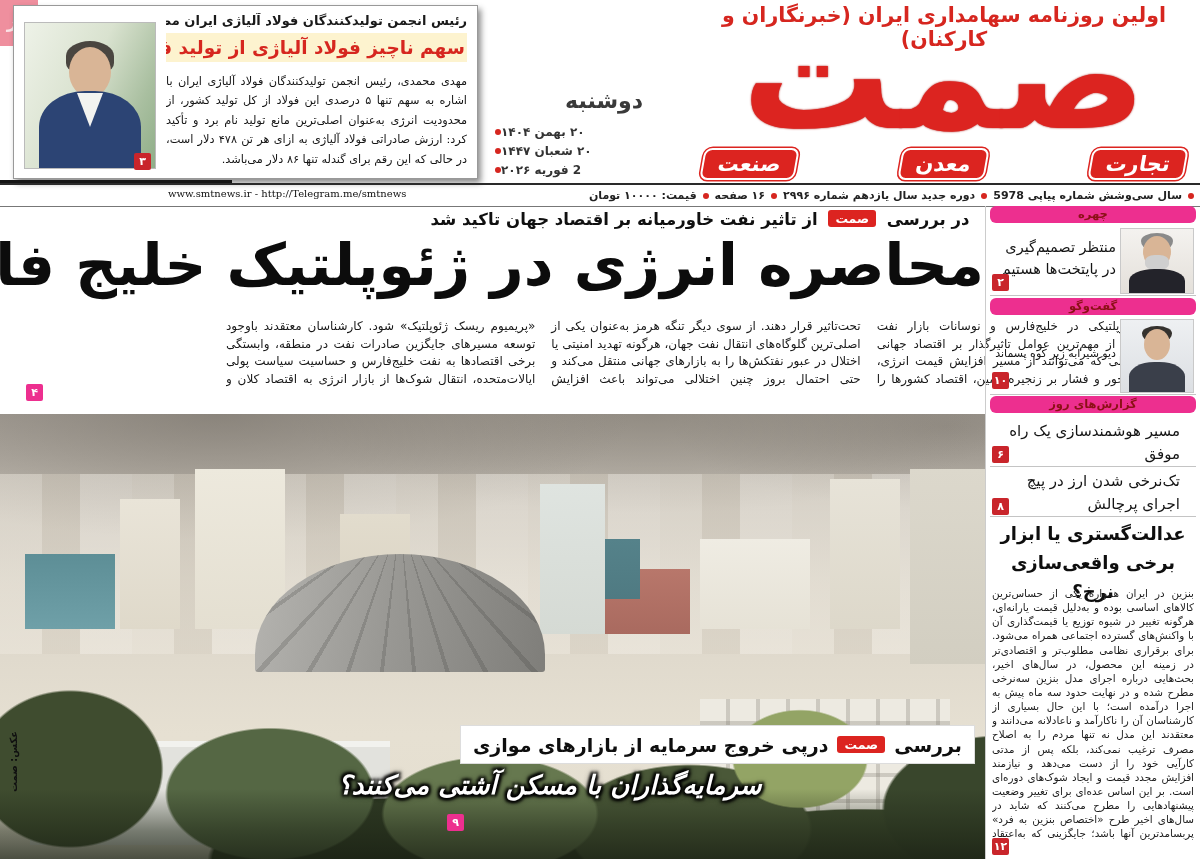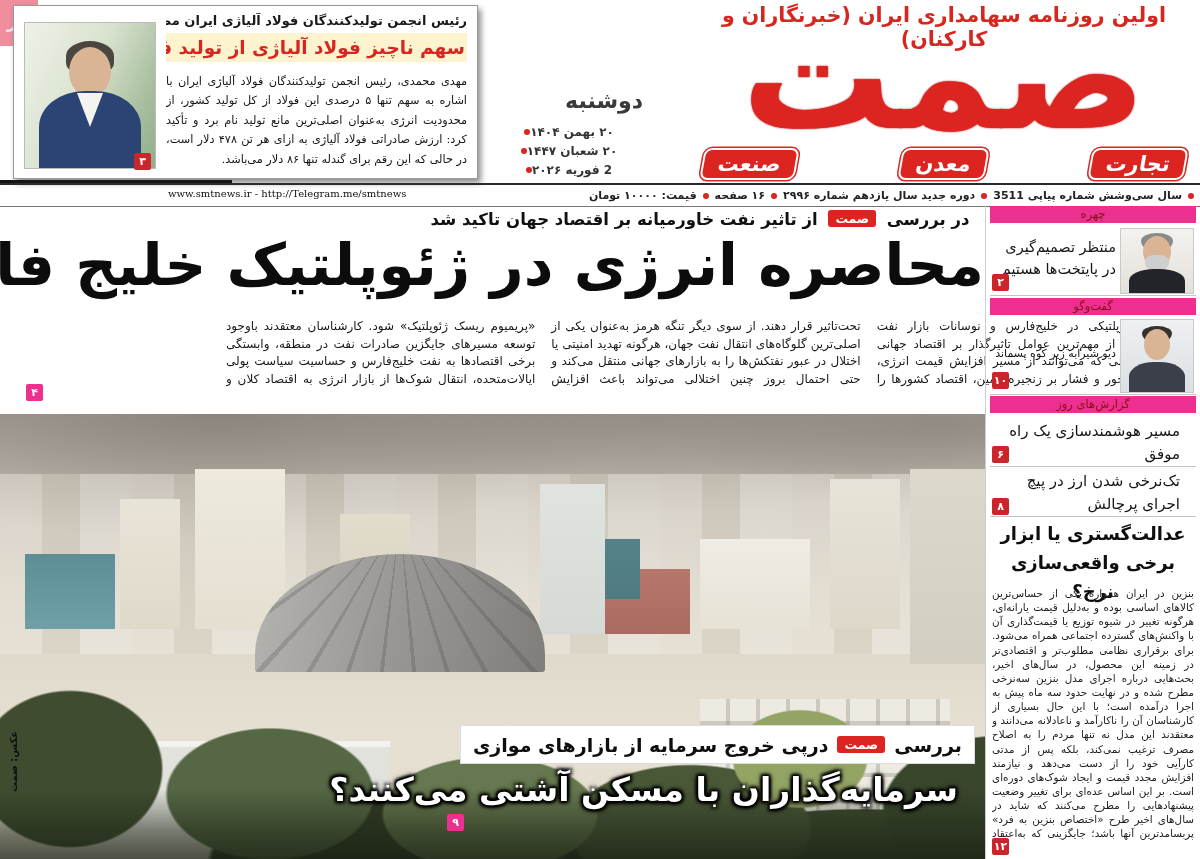--- a/index.html
+++ b/index.html
@@ -45,21 +45,21 @@
   .logo-word{position:absolute;left:0;right:0;top:-30px;text-align:center;font-size:150px;line-height:160px;
      font-weight:bold;color:#dc2420;text-shadow:0 0 2px #a81612;}
   .logo-band{position:absolute;bottom:2px;left:8px;right:8px;height:34px;display:flex;direction:ltr;
      justify-content:space-between;align-items:center;}
   .logo-band span{background:#dc2420;color:#fff;font-weight:bold;font-size:21px;padding:2px 14px;
      border-radius:8px;transform:skewX(-10deg);border:2px solid #fff;box-shadow:0 0 0 1.5px #dc2420;}
 
   
   .dateblock{top:88px;right:557px;width:148px;}
   .weekday{font-size:22px;font-weight:bold;color:#3a3a3a;text-align:right;margin-bottom:9px;}
-  .daterow{display:flex;direction:ltr;justify-content:center;align-items:center;height:19px;}
+  .daterow{display:flex;direction:ltr;justify-content:flex-start;align-items:center;height:19px;}
   .daterow .dot{width:6px;height:6px;border-radius:50%;background:#d6261f;}
   .daterow .dtx{direction:rtl;font-size:12px;font-weight:bold;color:#333;}
 
   
   .rule-thick{left:0;top:180px;width:232px;height:4px;background:#151515;}
   .rule{left:0;top:183px;width:1200px;height:2px;background:#2a2a2a;}
   .infobar{left:0;top:186px;width:1200px;height:20px;border-bottom:1px solid #777;}
   .urls{position:absolute;left:168px;top:2px;font-family:"DejaVu Serif",serif;font-size:10px;
      color:#101010;direction:ltr;}
   .meta{position:absolute;right:6px;top:3px;display:flex;align-items:center;gap:6px;direction:rtl;
@@ -116,32 +116,32 @@
        radial-gradient(closest-side,#4a5838 0 70%,transparent 72%),
        radial-gradient(closest-side,#39462c 0 72%,transparent 74%),
        radial-gradient(closest-side,#2f3a24 0 75%,transparent 77%),
        radial-gradient(closest-side,#3d4a2e 0 72%,transparent 74%);
      background-position:-60px 40px,120px 80px,330px 110px,690px 60px,520px 120px,840px 90px,150px 160px,600px 170px;
      background-size:260px 220px,300px 190px,320px 170px,220px 160px,340px 180px,320px 200px,500px 160px,520px 150px;}
   .fgstrip{position:absolute;left:0;bottom:0;width:100%;height:70px;
      background:linear-gradient(180deg,rgba(30,38,22,0) 0%,rgba(30,38,22,.55) 60%,rgba(24,30,18,.75) 100%);}
   .cap-box{position:absolute;right:12px;top:312px;height:37px;background:#fff;display:flex;align-items:center;
      gap:4px;padding:0 12px;font-size:19px;font-weight:bold;color:#0e0e0e;direction:rtl;box-shadow:0 0 0 1px #ddd;}
-  .cap-headline{position:absolute;right:28px;top:356px;width:620px;text-align:right;font-size:33px;
+  .cap-headline{position:absolute;right:28px;top:356px;width:620px;text-align:left;font-size:26px;
      font-weight:bold;color:#fff;white-space:nowrap;direction:rtl;
-     text-shadow:2px 2px 3px #000,-2px 2px 3px #000,2px -2px 3px #000,-2px -2px 3px #000,0 0 7px rgba(0,0,0,.85);}
+     text-shadow:2px 2px 3px #000,-2px 2px 3px #000,2px -2px 3px #000,-2px -2px 3px #000,0 0 7px rgba(0,0,0,.85);font-style:italic;}
   .photo-badge{position:absolute;left:447px;top:400px;}
   .credit{position:absolute;left:-27px;bottom:92px;width:80px;transform:rotate(-90deg);font-size:10px;
      font-weight:bold;color:#101010;direction:rtl;text-align:center;}
 
   
   .sb-divider{left:985px;top:206px;width:1px;height:653px;background:#ccc;}
   .sidebar{left:990px;top:206px;width:206px;height:653px;}
   .tagbar{position:absolute;left:0;width:100%;height:17px;background:#ed2f8f;color:#8b1015;
-     font-size:11.5px;font-weight:normal;text-align:center;line-height:17px;}
+     font-size:11.5px;font-weight:bold;text-align:center;line-height:17px;border-radius:6px;}
   .sb-title{position:absolute;text-align:right;font-weight:normal;color:#141414;line-height:1.55;}
   .sb-photo{position:absolute;right:2px;overflow:hidden;border:1px solid #c9c9c9;}
   .ph1{top:22px;width:72px;height:64px;background:linear-gradient(180deg,#f4f2ef 0%,#e4e0da 100%);}
   .ph1 .hair{left:20px;top:4px;width:32px;height:16px;background:#8a8a8a;}
   .ph1 .head{left:22px;top:7px;width:28px;height:32px;}
   .ph1 .beard{position:absolute;left:24px;top:26px;width:24px;height:15px;border-radius:40%;background:#cfcfcf;}
   .ph1 .torso{left:8px;top:40px;width:56px;height:26px;background:#23232a;}
   .ph2{top:3px;width:72px;height:72px;background:linear-gradient(180deg,#eef0f2 0%,#dcdfe3 100%);}
   .ph2 .hair{left:21px;top:6px;width:30px;height:15px;background:#35322e;}
   .ph2 .head{left:23px;top:9px;width:26px;height:31px;}
@@ -200,21 +200,21 @@
       <span class="dtx">2 فوریه ۲۰۲۶</span>
     </div>
   </div>
 
   <div class="abs rule-thick"></div>
   <div class="abs rule"></div>
   <div class="abs infobar">
     <span class="urls">www.smtnews.ir  -  http://Telegram.me/smtnews</span>
     <div class="meta">
       <span class="dot"></span>
-      <span>سال سی‌وشش شماره پیاپی 3511</span>
+      <span>سال سی‌وشش شماره پیاپی 5978</span>
       <span class="dot"></span>
       <span>دوره جدید سال یازدهم شماره ۲۹۹۶</span>
       <span class="dot"></span>
       <span>۱۶ صفحه</span>
       <span class="dot"></span>
       <span>قیمت: ۱۰۰۰۰ تومان</span>
     </div>
   </div>
 
   <div class="abs lead-kicker">

